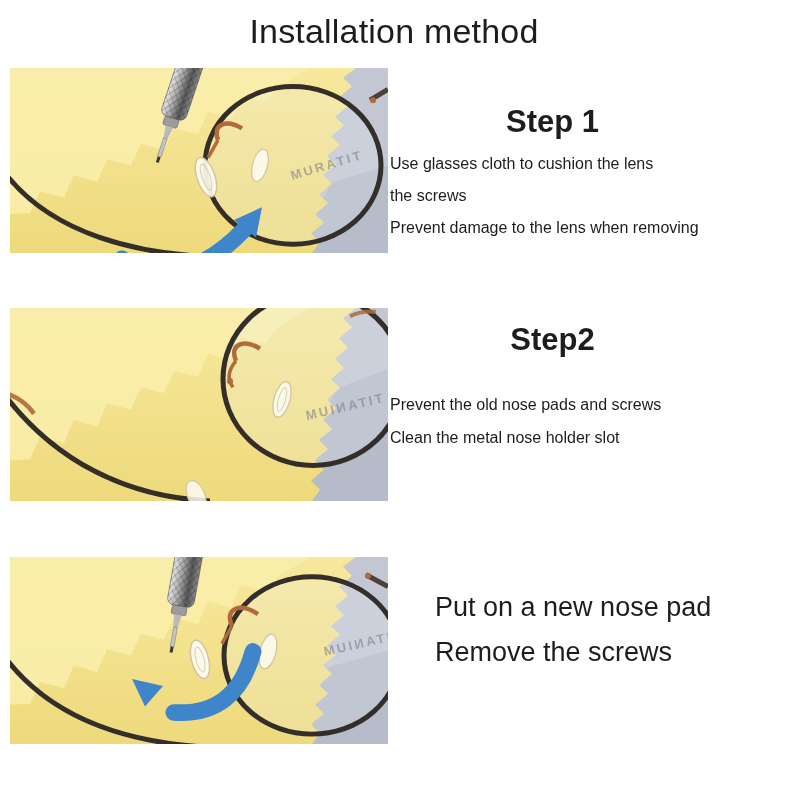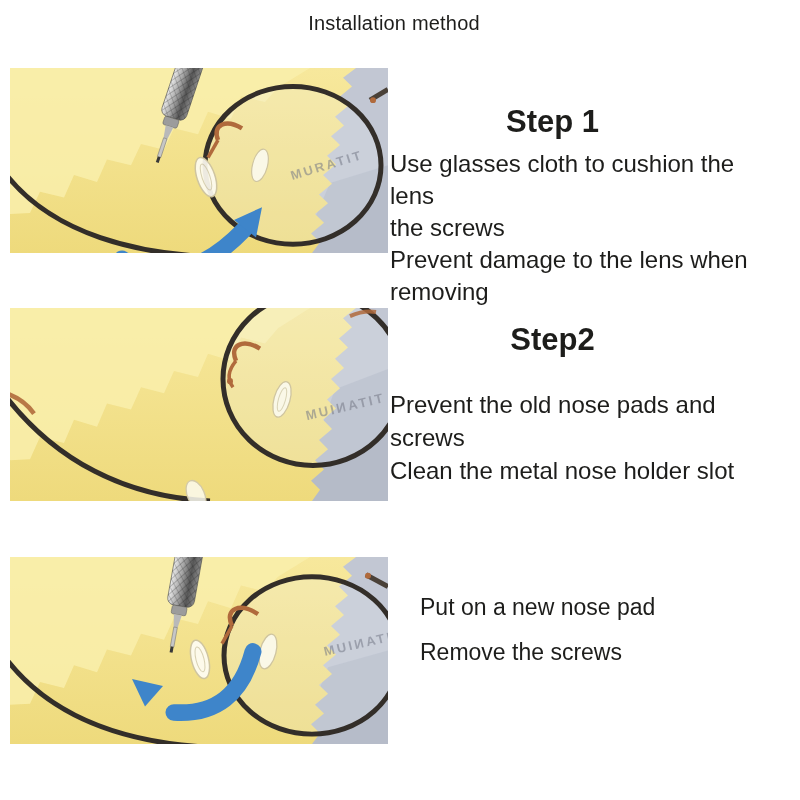--- a/index.html
+++ b/index.html
@@ -1,33 +1,33 @@
 <!DOCTYPE html>
 <html><head>
 <meta charset="utf-8">
 <style>
   html,body{margin:0;padding:0;background:#ffffff;}
   .page{position:relative;width:800px;height:800px;background:#ffffff;overflow:hidden;
         font-family:"Liberation Sans",sans-serif;color:#1d1d1b;}
   .title{position:absolute;top:12px;left:0;width:788px;text-align:center;
-         font-size:20px;letter-spacing:0.2px;}
+         font-size:34px;letter-spacing:0.2px;}
   .photo{position:absolute;left:10px;width:378px;display:block;}
   .photo svg{display:block;width:100%;height:100%;}
   #photo1{top:68px;height:185px;}
   #photo2{top:308px;height:193px;}
   #photo3{top:557px;height:187px;}
   .content{position:absolute;left:380px;width:400px;}
   #content1{top:102px;}
   #content2{top:320px;}
   #content3{top:585px;}
   .step-heading{width:345px;text-align:center;font-size:31px;font-weight:bold;
                 line-height:40px;}
-  .step-lines{margin-left:10px;margin-top:6px;font-size:24px;line-height:32px;}
+  .step-lines{margin-left:10px;margin-top:6px;font-size:16px;line-height:32px;}
   #content2 .step-lines{margin-top:28px;line-height:33px;}
-  #content3 .step-lines{margin-left:40px;margin-top:0;font-size:23px;line-height:45px;}
+  #content3 .step-lines{margin-left:55px;margin-top:0;font-size:27px;line-height:45px;}
   .wm{font-family:"Liberation Sans",sans-serif;font-size:13px;letter-spacing:2.5px;
       fill:rgba(85,90,105,0.55);font-weight:bold;}
 </style>
 </head>
 <body>
 
 <div class="page">
 
   <div class="title">Installation method</div>
 

